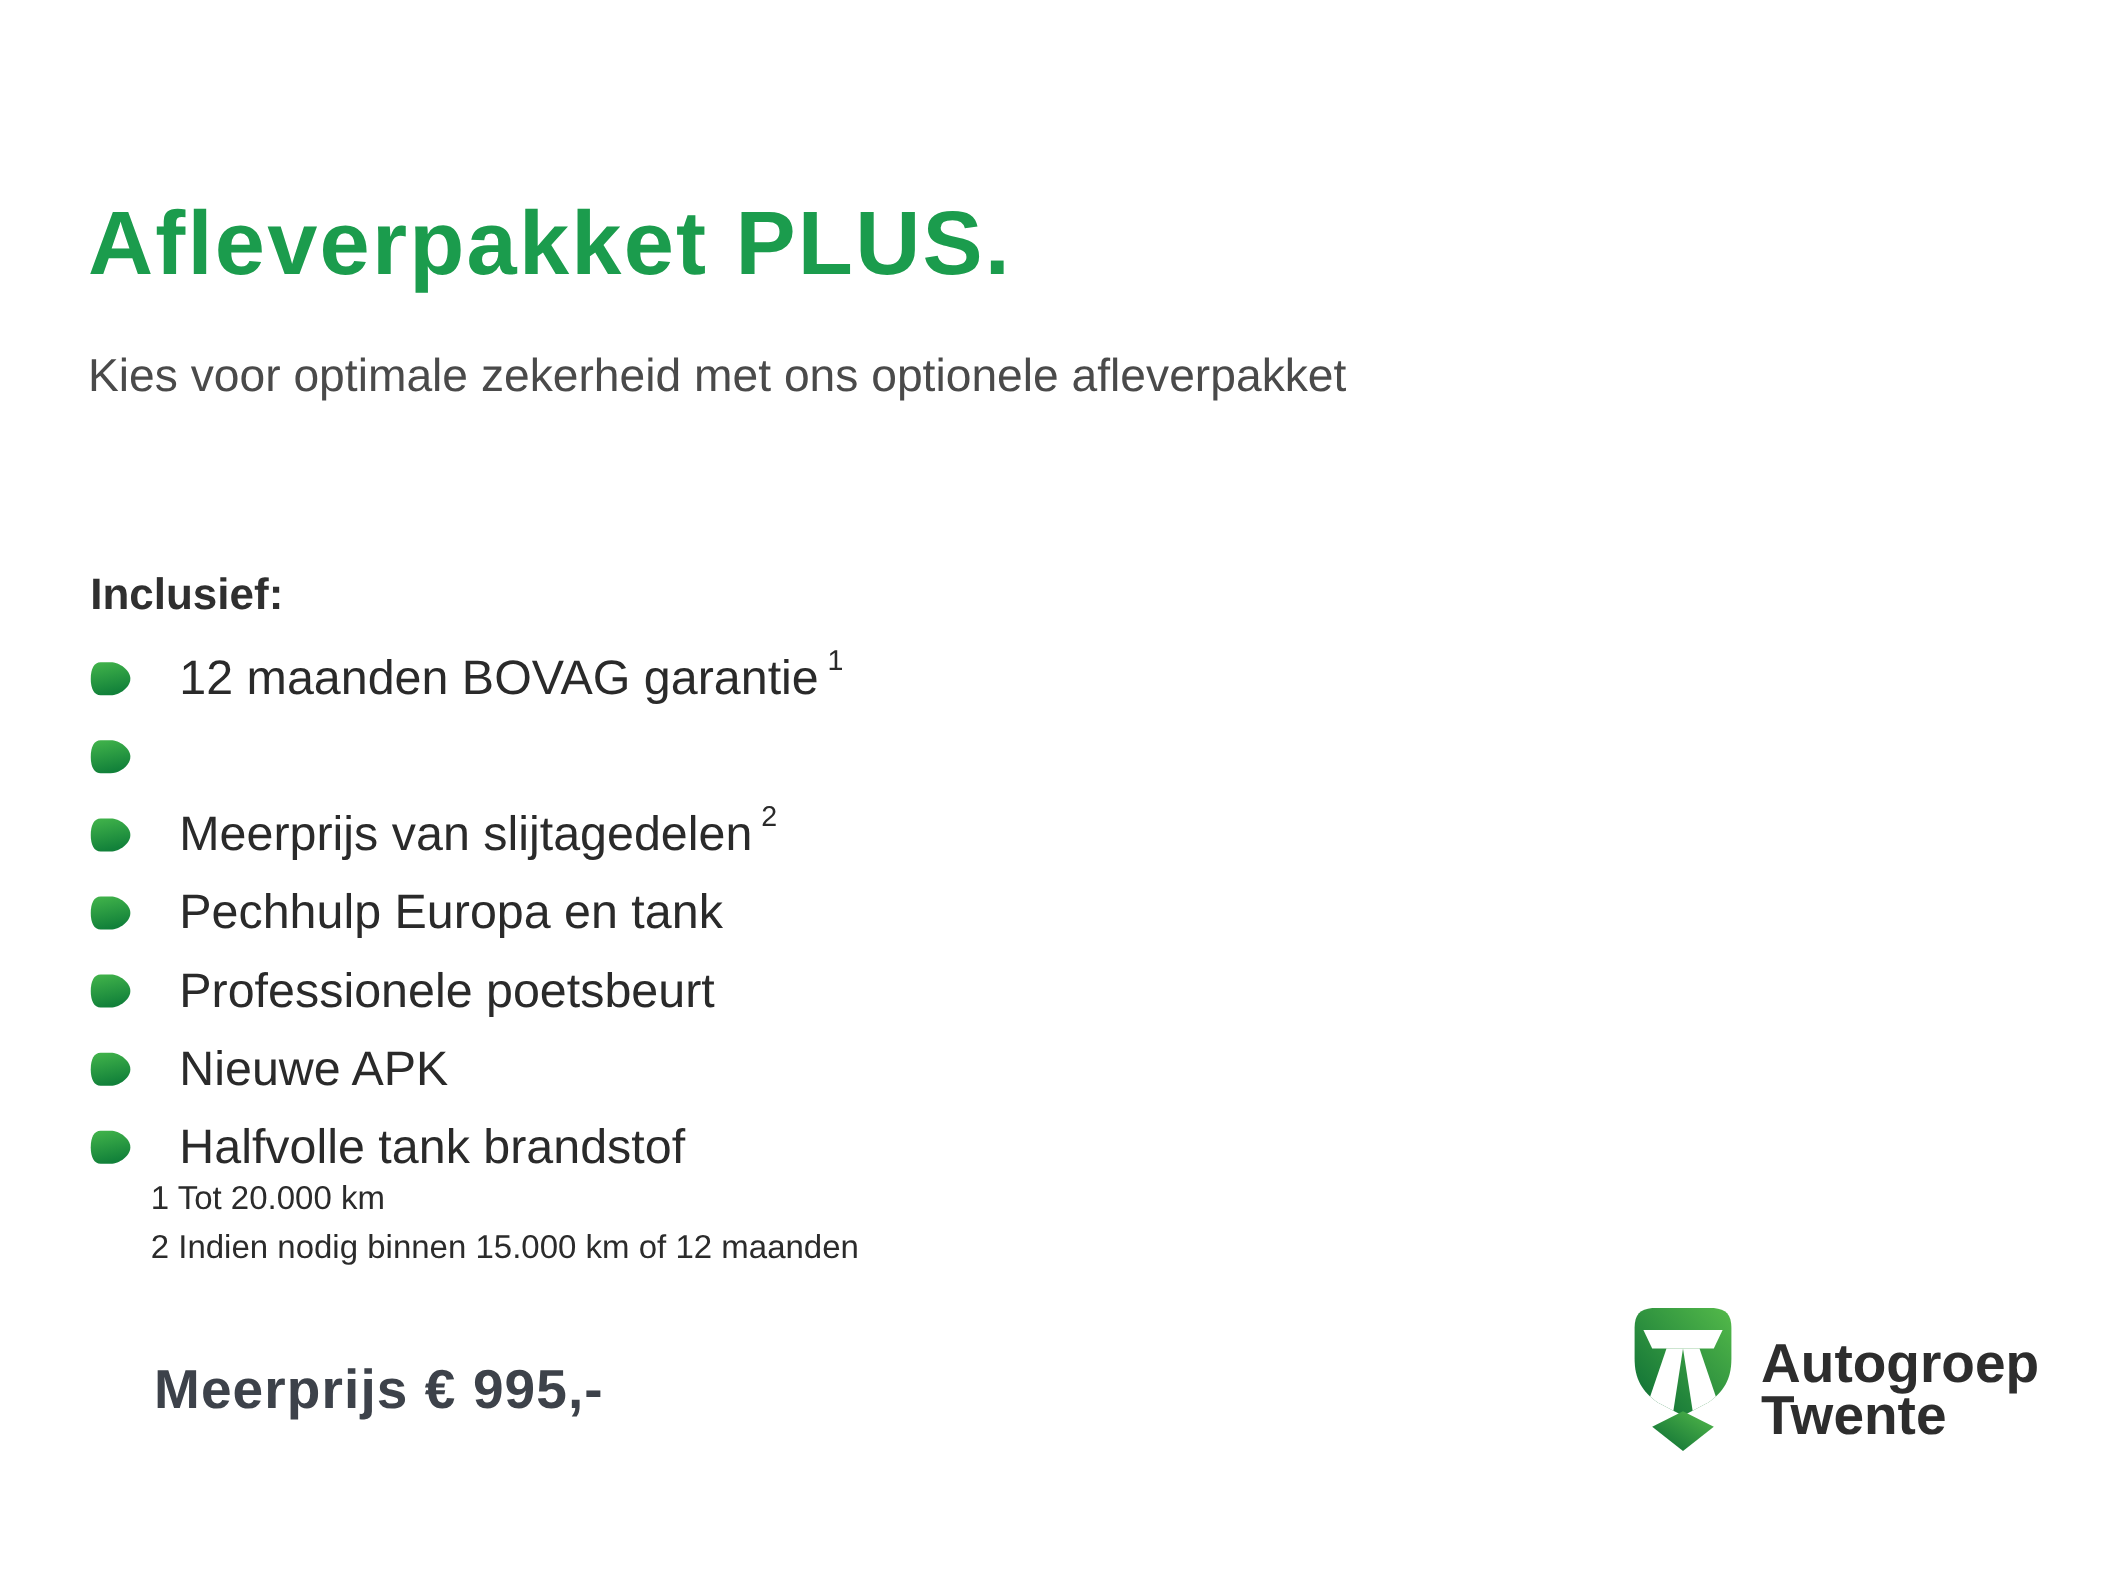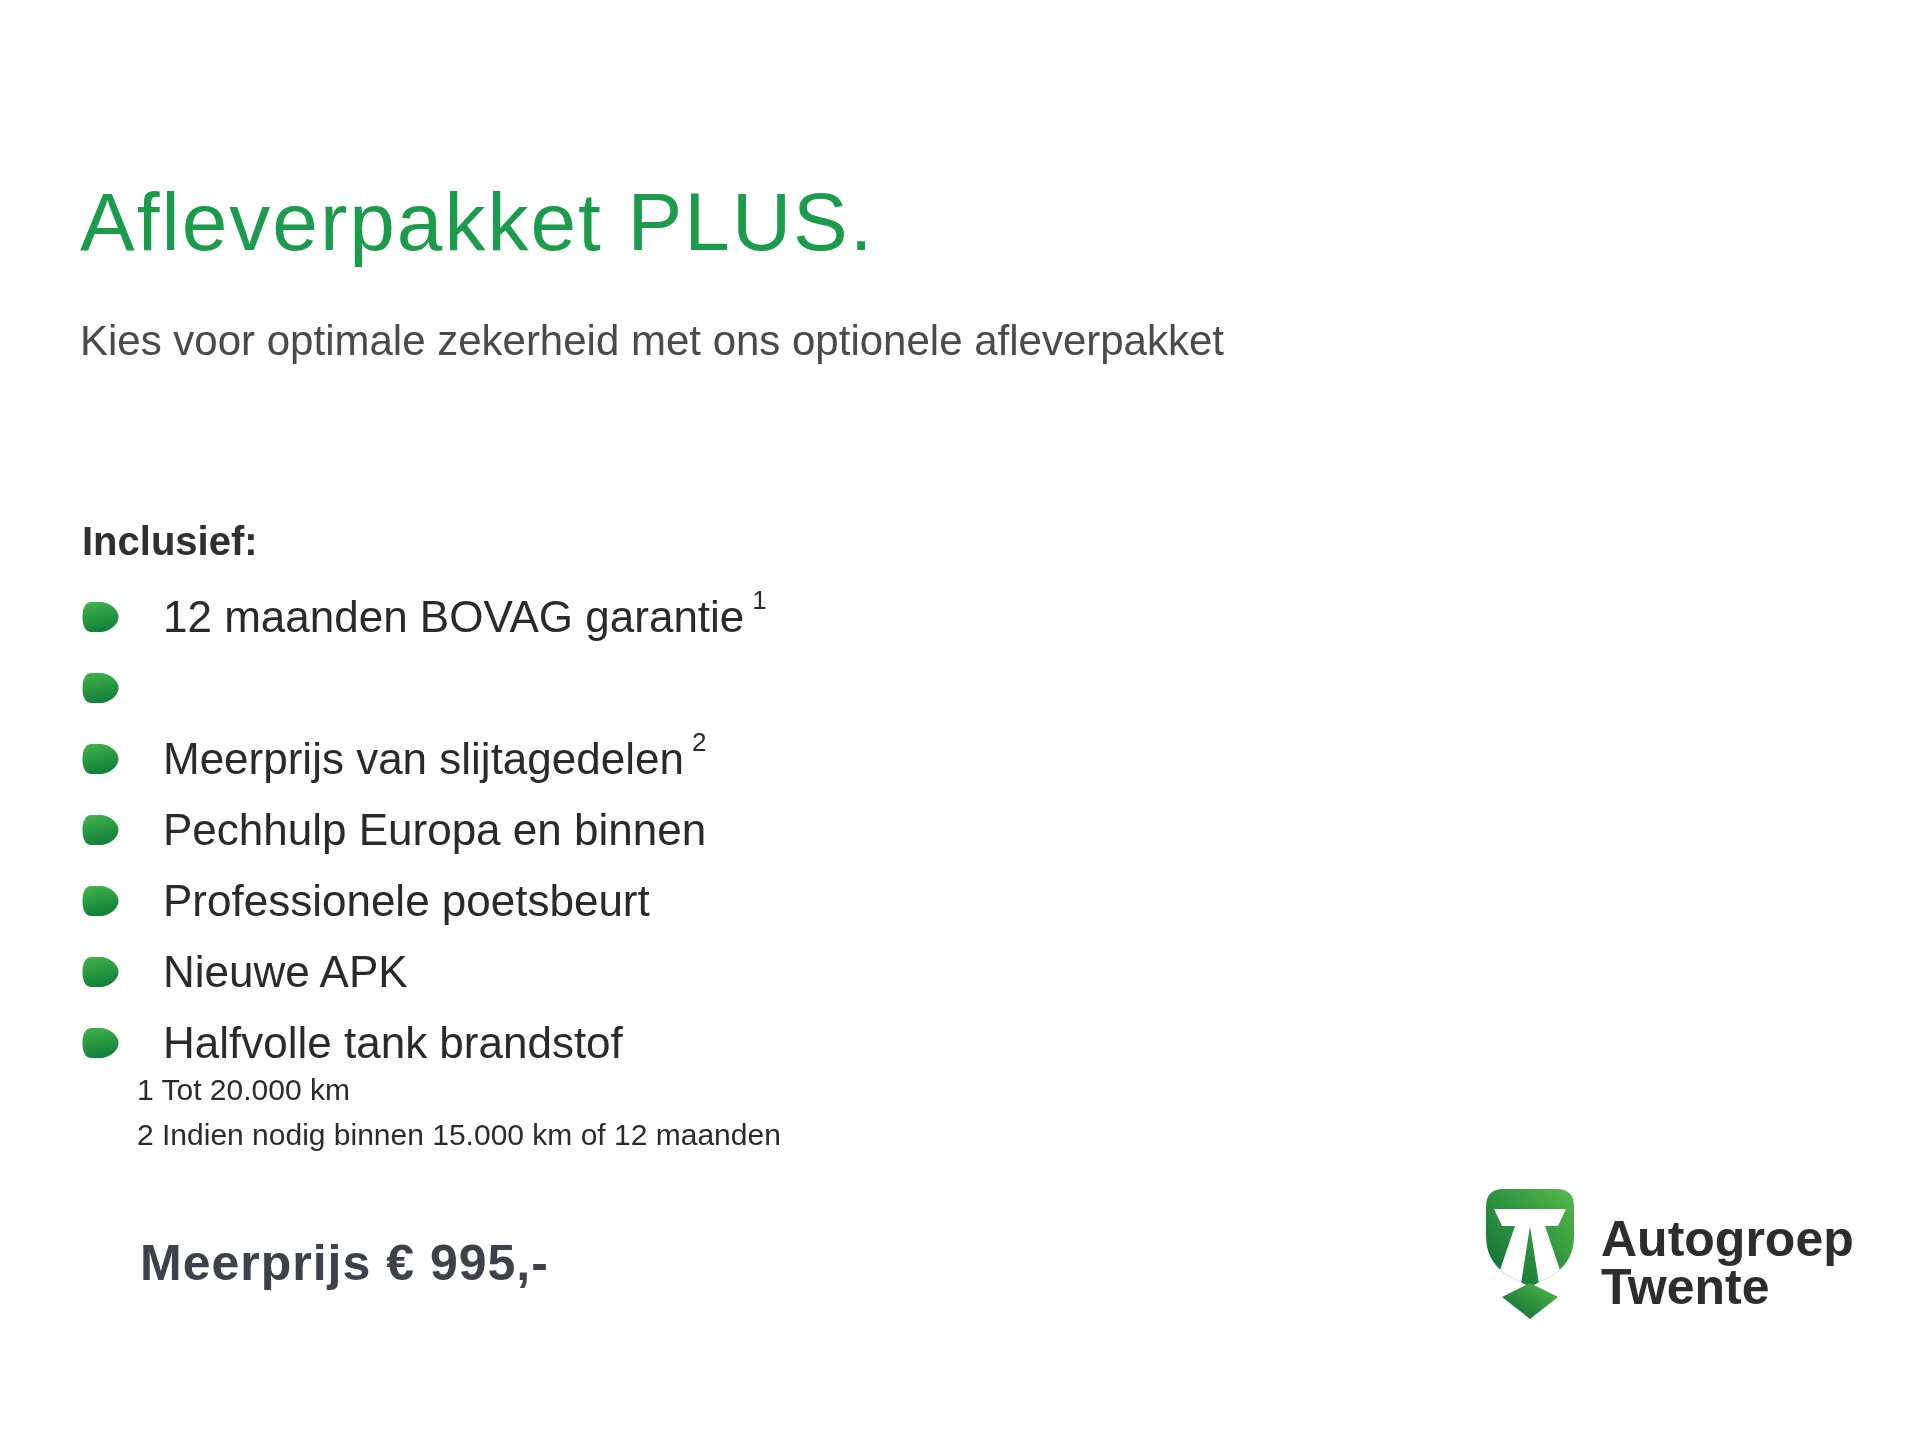--- a/index.html
+++ b/index.html
@@ -15,21 +15,21 @@
     overflow: hidden;
     font-family: "Liberation Sans", "DejaVu Sans", sans-serif;
   }
   .title {
     position: absolute;
     left: 80px;
     top: 172px;
     margin: 0;
     font-size: 82px;
     line-height: 100px;
-    font-weight: normal;
+    font-weight: bold;
     letter-spacing: 2px;
     color: var(--title-green, #1b9c4d);
     white-space: nowrap;
   }
   .intro {
     position: absolute;
     left: 80px;
     top: 306px;
     margin: 0;
     font-size: 42px;
@@ -171,21 +171,21 @@
       <svg class="bullet" viewBox="0 0 40 34">
           <path d="M 11,2 L 20,2 C 28,2 38,9 38,17 C 38,25 28,32 20,32 L 11,32 C 5,32 2,26 2,17 C 2,8 5,2 11,2 Z" fill="url(#g-bullet)"></path>
         </svg>
       <span class="item-text">Meerprijs van slijtagedelen</span>
         <sup>2</sup>
     </li>
     <li>
       <svg class="bullet" viewBox="0 0 40 34">
           <path d="M 11,2 L 20,2 C 28,2 38,9 38,17 C 38,25 28,32 20,32 L 11,32 C 5,32 2,26 2,17 C 2,8 5,2 11,2 Z" fill="url(#g-bullet)"></path>
         </svg>
-      <span class="item-text">Pechhulp Europa en binnen</span>
+      <span class="item-text">Pechhulp Europa en tank</span>
         <sup></sup>
     </li>
     <li>
       <svg class="bullet" viewBox="0 0 40 34">
           <path d="M 11,2 L 20,2 C 28,2 38,9 38,17 C 38,25 28,32 20,32 L 11,32 C 5,32 2,26 2,17 C 2,8 5,2 11,2 Z" fill="url(#g-bullet)"></path>
         </svg>
       <span class="item-text">Professionele poetsbeurt</span>
         <sup></sup>
     </li>
     <li>

